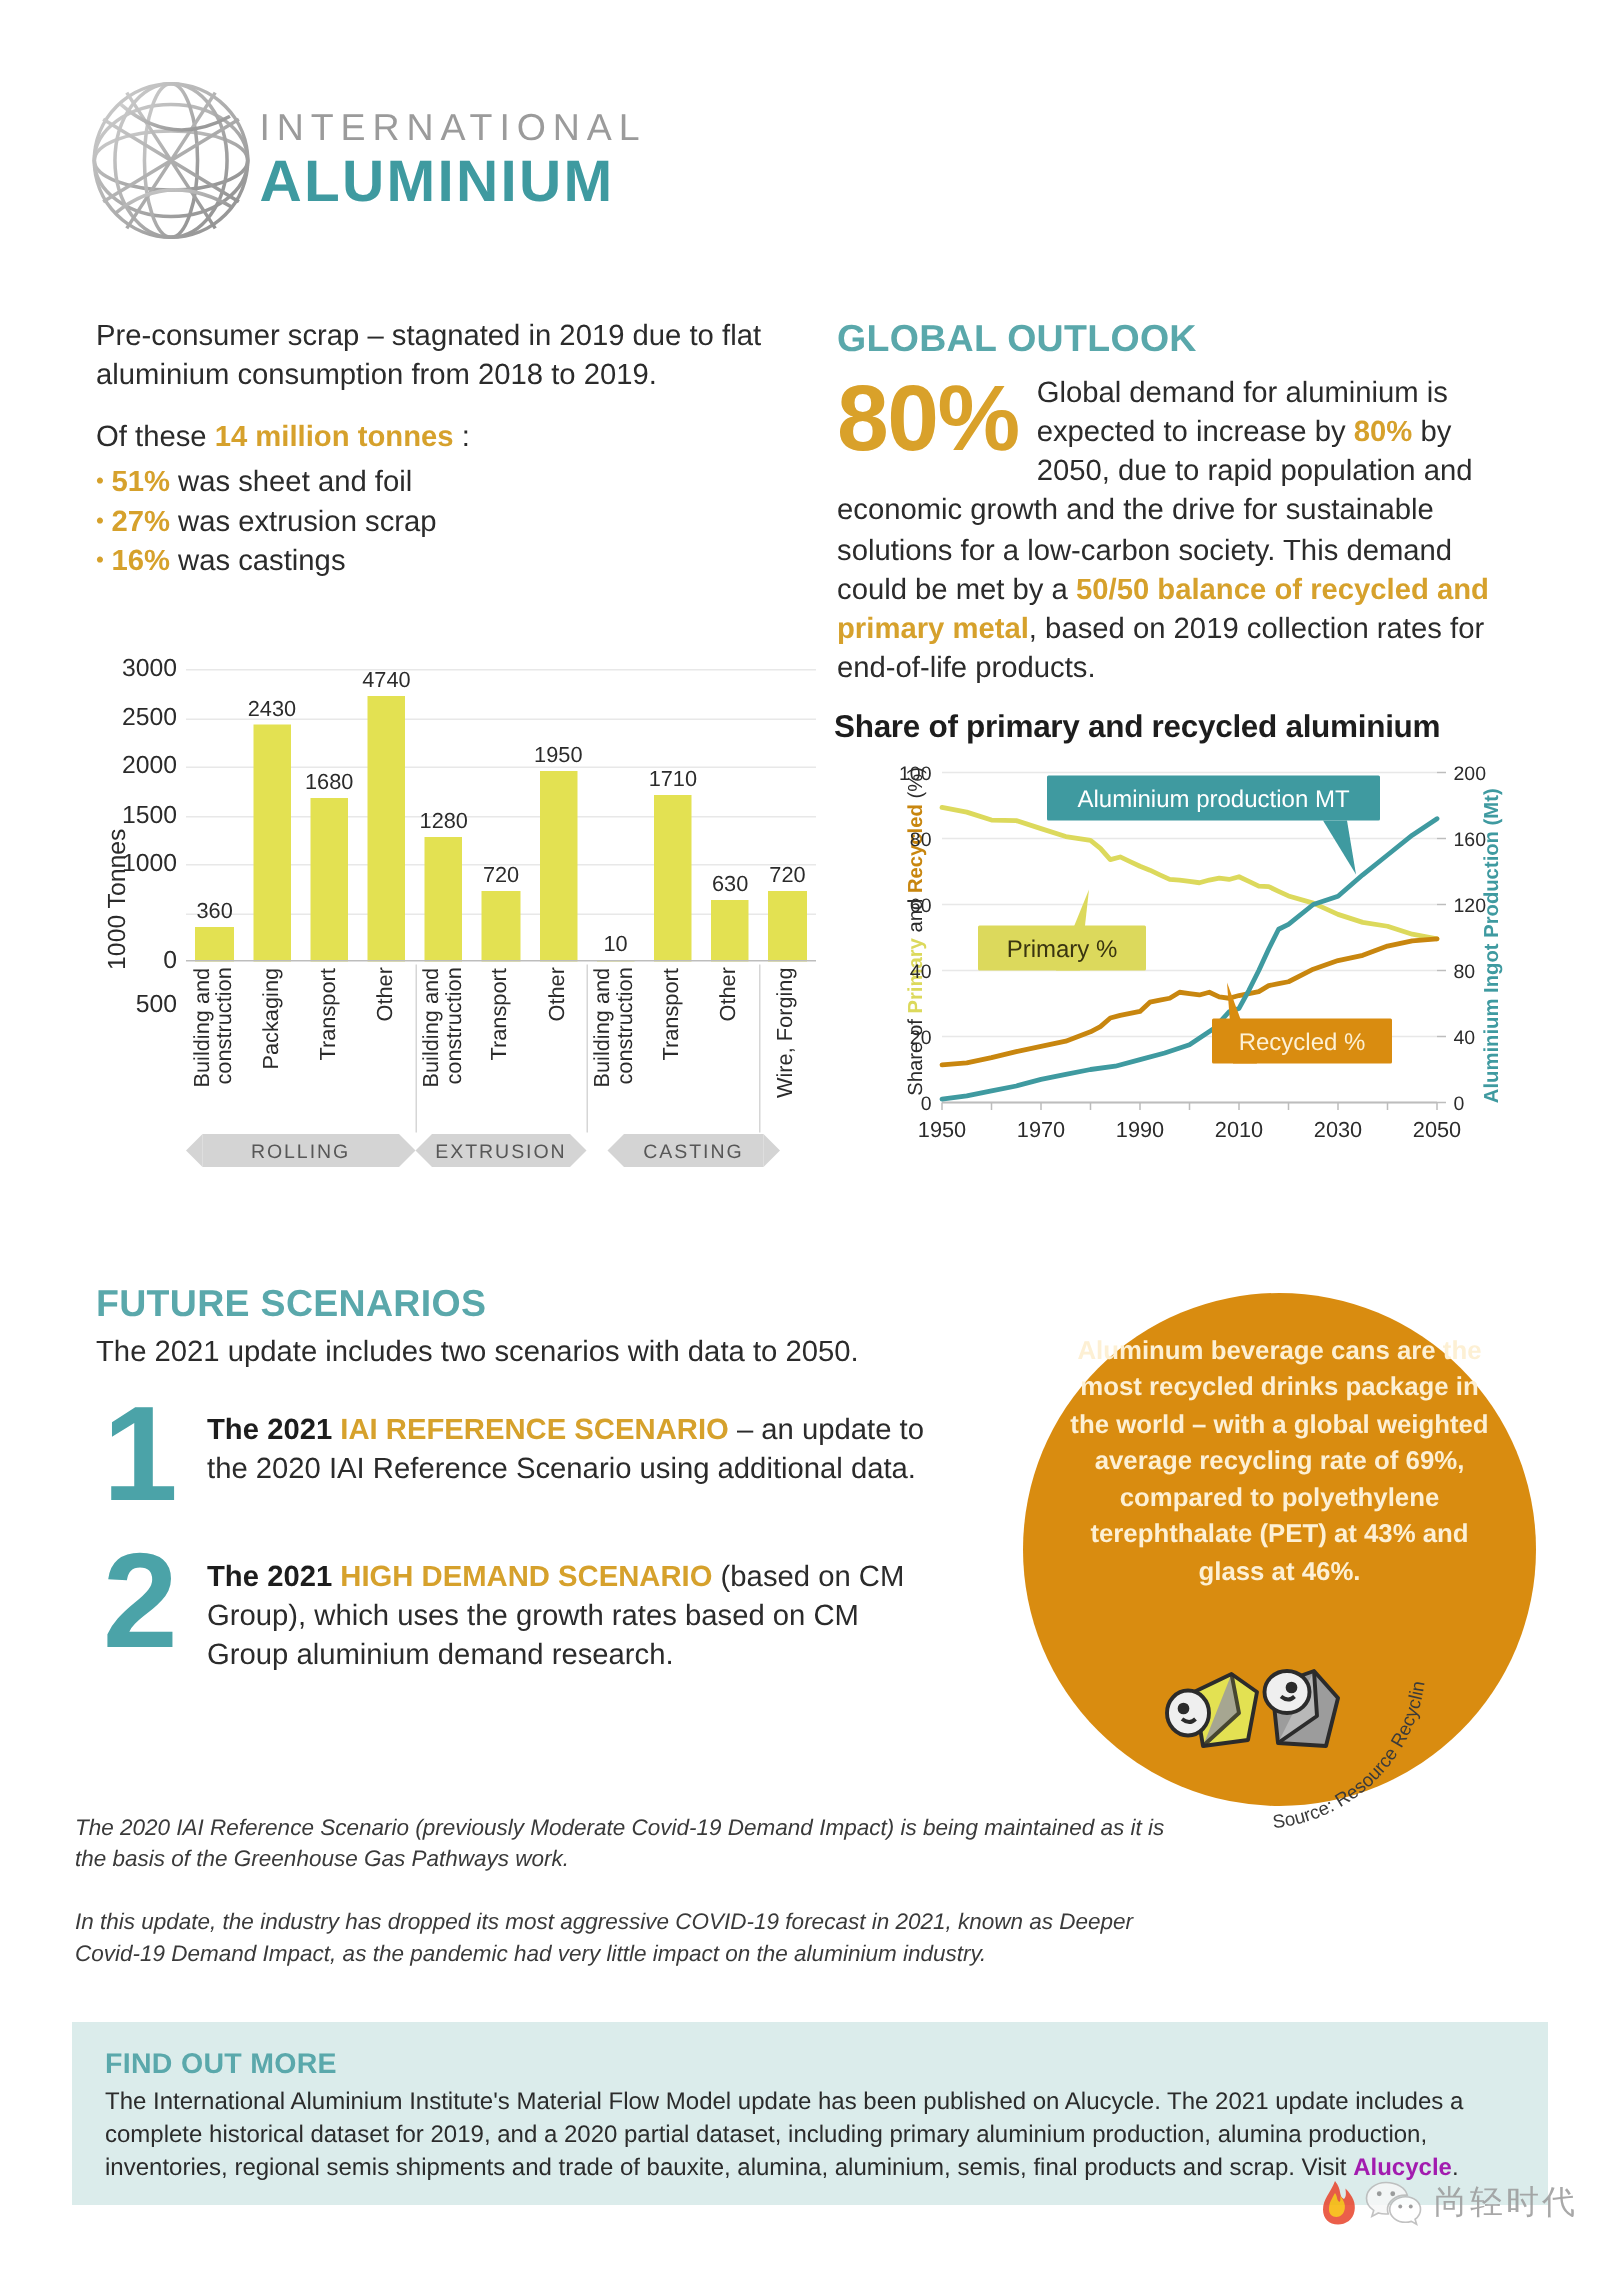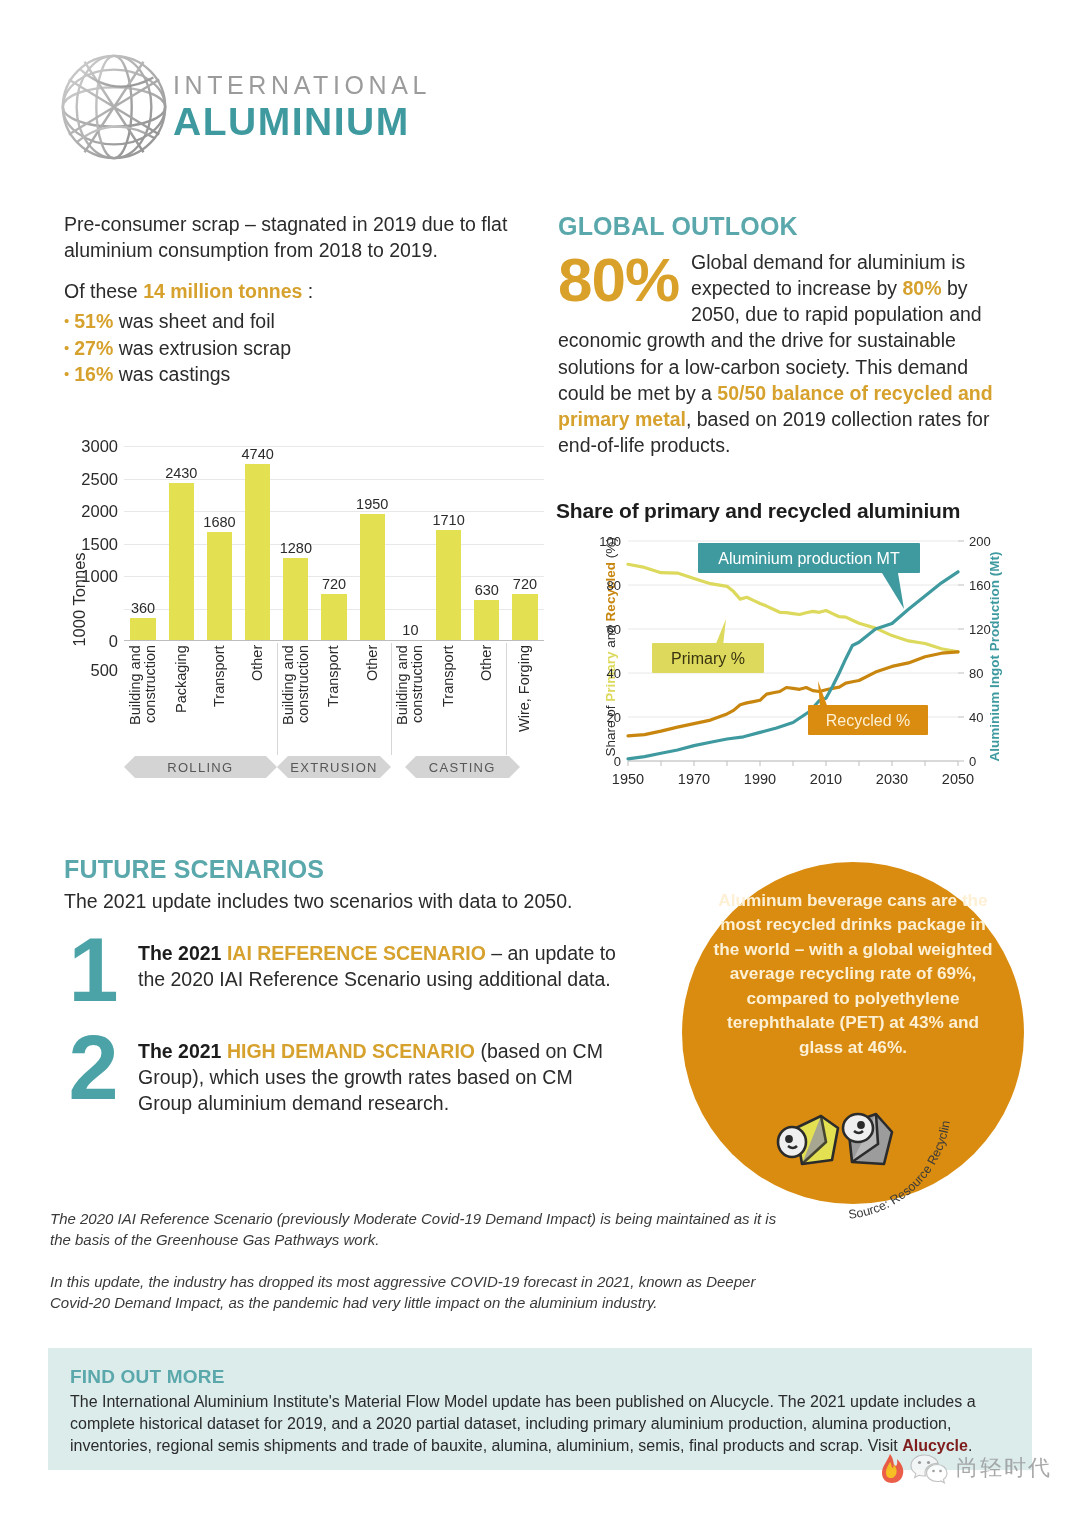--- a/index.html
+++ b/index.html
@@ -75,21 +75,21 @@
     background: #d4d4d4; color: #575757; font-size: 13px; letter-spacing: 1.3px;
   }
   .grp:before, .grp:after {
     content: ""; position: absolute; top: 0; width: 0; height: 0;
     border-top: 11px solid transparent; border-bottom: 11px solid transparent;
   }
   .grp:before { left: -11px; border-right: 11px solid #d4d4d4; }
   .grp:after { right: -11px; border-left: 11px solid #d4d4d4; }
 
   
-  .linechart { position: absolute; left: 556px; top: 499px; width: 470px; height: 320px; }
+  .linechart { position: absolute; left: 556px; top: 473px; width: 470px; height: 320px; }
   .lc-title { font-size: 21px; font-weight: 800; color: #1d1d1d; margin-bottom: 12px; letter-spacing: -.2px; }
   .lc-ylabel-l {
     position: absolute; left: -46px; top: 150px; width: 200px;
     transform: rotate(-90deg); transform-origin: center;
     font-size: 13.5px; color: #2b2b2b; text-align: center; white-space: nowrap;
   }
   .lc-ylabel-r {
     position: absolute; right: -78px; top: 150px; width: 220px;
     transform: rotate(-90deg); transform-origin: center;
     font-size: 13.5px; color: #3f9aa0; font-weight: 800; text-align: center; white-space: nowrap;
@@ -125,21 +125,21 @@
   .notes { position: absolute; left: 50px; top: 1208px; width: 740px; }
   .note { font-size: 15px; font-style: italic; line-height: 1.42; color: #3a3a3a; margin-bottom: 20px; }
 
   
   .fom {
     position: absolute; left: 48px; top: 1348px; width: 984px; height: 122px;
     background: #dbeceb; padding: 18px 22px;
   }
   .fom-h { color: #5aa8ab; font-size: 19px; font-weight: 800; letter-spacing: .2px; margin-bottom: 3px; }
   .fom-p { font-size: 16px; line-height: 1.38; color: #2b2b2b; }
-  .fom-link { color: #7f1d1d; font-weight: 800; text-align: right; }
+  .fom-link { color: #a21caf; font-weight: 800; text-align: right; }
 
   
   .watermark {
     position: absolute; left: 876px; top: 1450px;
     display: flex; align-items: center; gap: 7px; opacity: .85;
   }
   .wm-cn { font-size: 22px; color: #9a9a9a; letter-spacing: 2px; font-family: "DejaVu Sans", sans-serif; }
 </style>
 </head>
 <body>
@@ -421,21 +421,21 @@
     <defs>
         <path id="srcArc" d="M 8 104 A 112 112 0 0 0 112 4" fill="none"></path>
       </defs>
     <text font-family="Liberation Sans, sans-serif" font-size="12.5" fill="#3a3a3a">
       <textPath id="srcPath" href="#srcArc" startOffset="2%">Source: Resource Recycling Systems</textPath>
     </text>
   </svg>
 
   <div class="notes">
     <div class="note">The 2020 IAI Reference Scenario (previously Moderate Covid-19 Demand Impact) is being maintained as it is the basis of the Greenhouse Gas Pathways work.</div>
-    <div class="note">In this update, the industry has dropped its most aggressive COVID-19 forecast in 2021, known as Deeper Covid-20 Demand Impact, as the pandemic had very little impact on the aluminium industry.</div>
+    <div class="note">In this update, the industry has dropped its most aggressive COVID-19 forecast in 2021, known as Deeper Covid-19 Demand Impact, as the pandemic had very little impact on the aluminium industry.</div>
   </div>
 
   <div class="fom">
     <div class="fom-h">FIND OUT MORE</div>
     <div class="fom-p">
       <span>The International Aluminium Institute's Material Flow Model update has been published on Alucycle. The 2021 update includes a complete historical dataset for 2019, and a 2020 partial dataset, including primary aluminium production, alumina production, inventories, regional semis shipments and trade of bauxite, alumina, aluminium, semis, final products and scrap.</span>
       <span>Visit </span><span class="fom-link">Alucycle</span><span>.</span>
     </div>
   </div>
 

